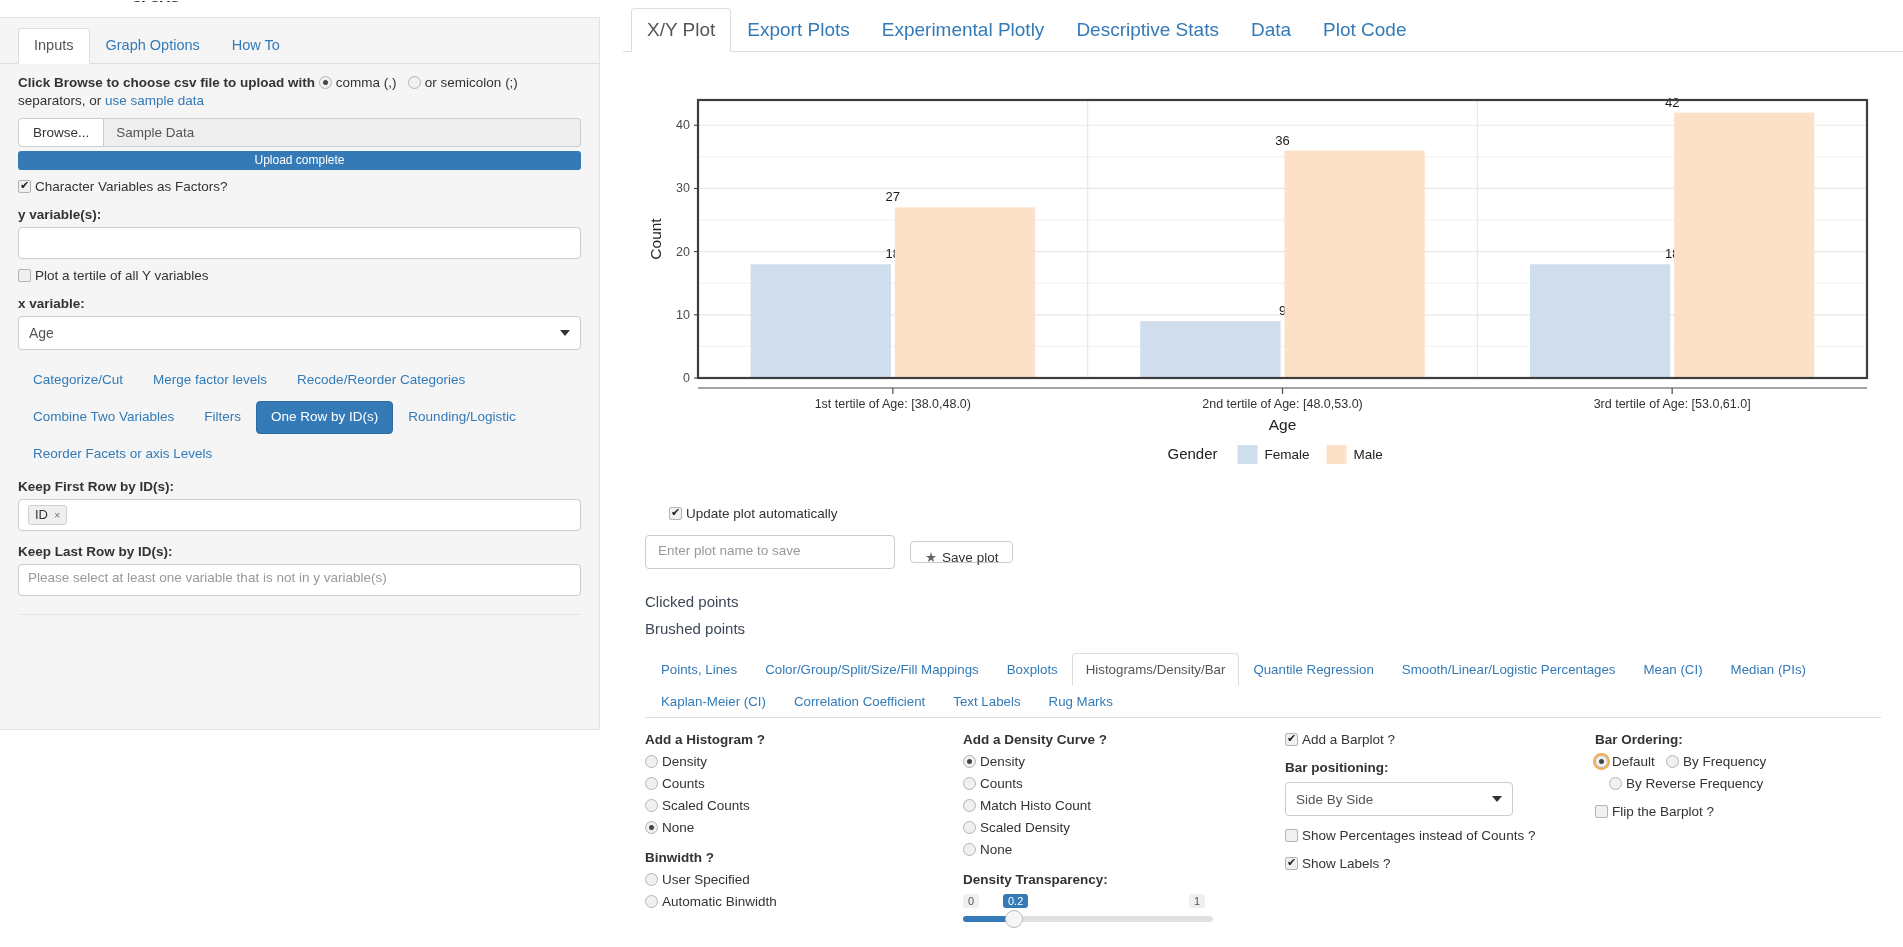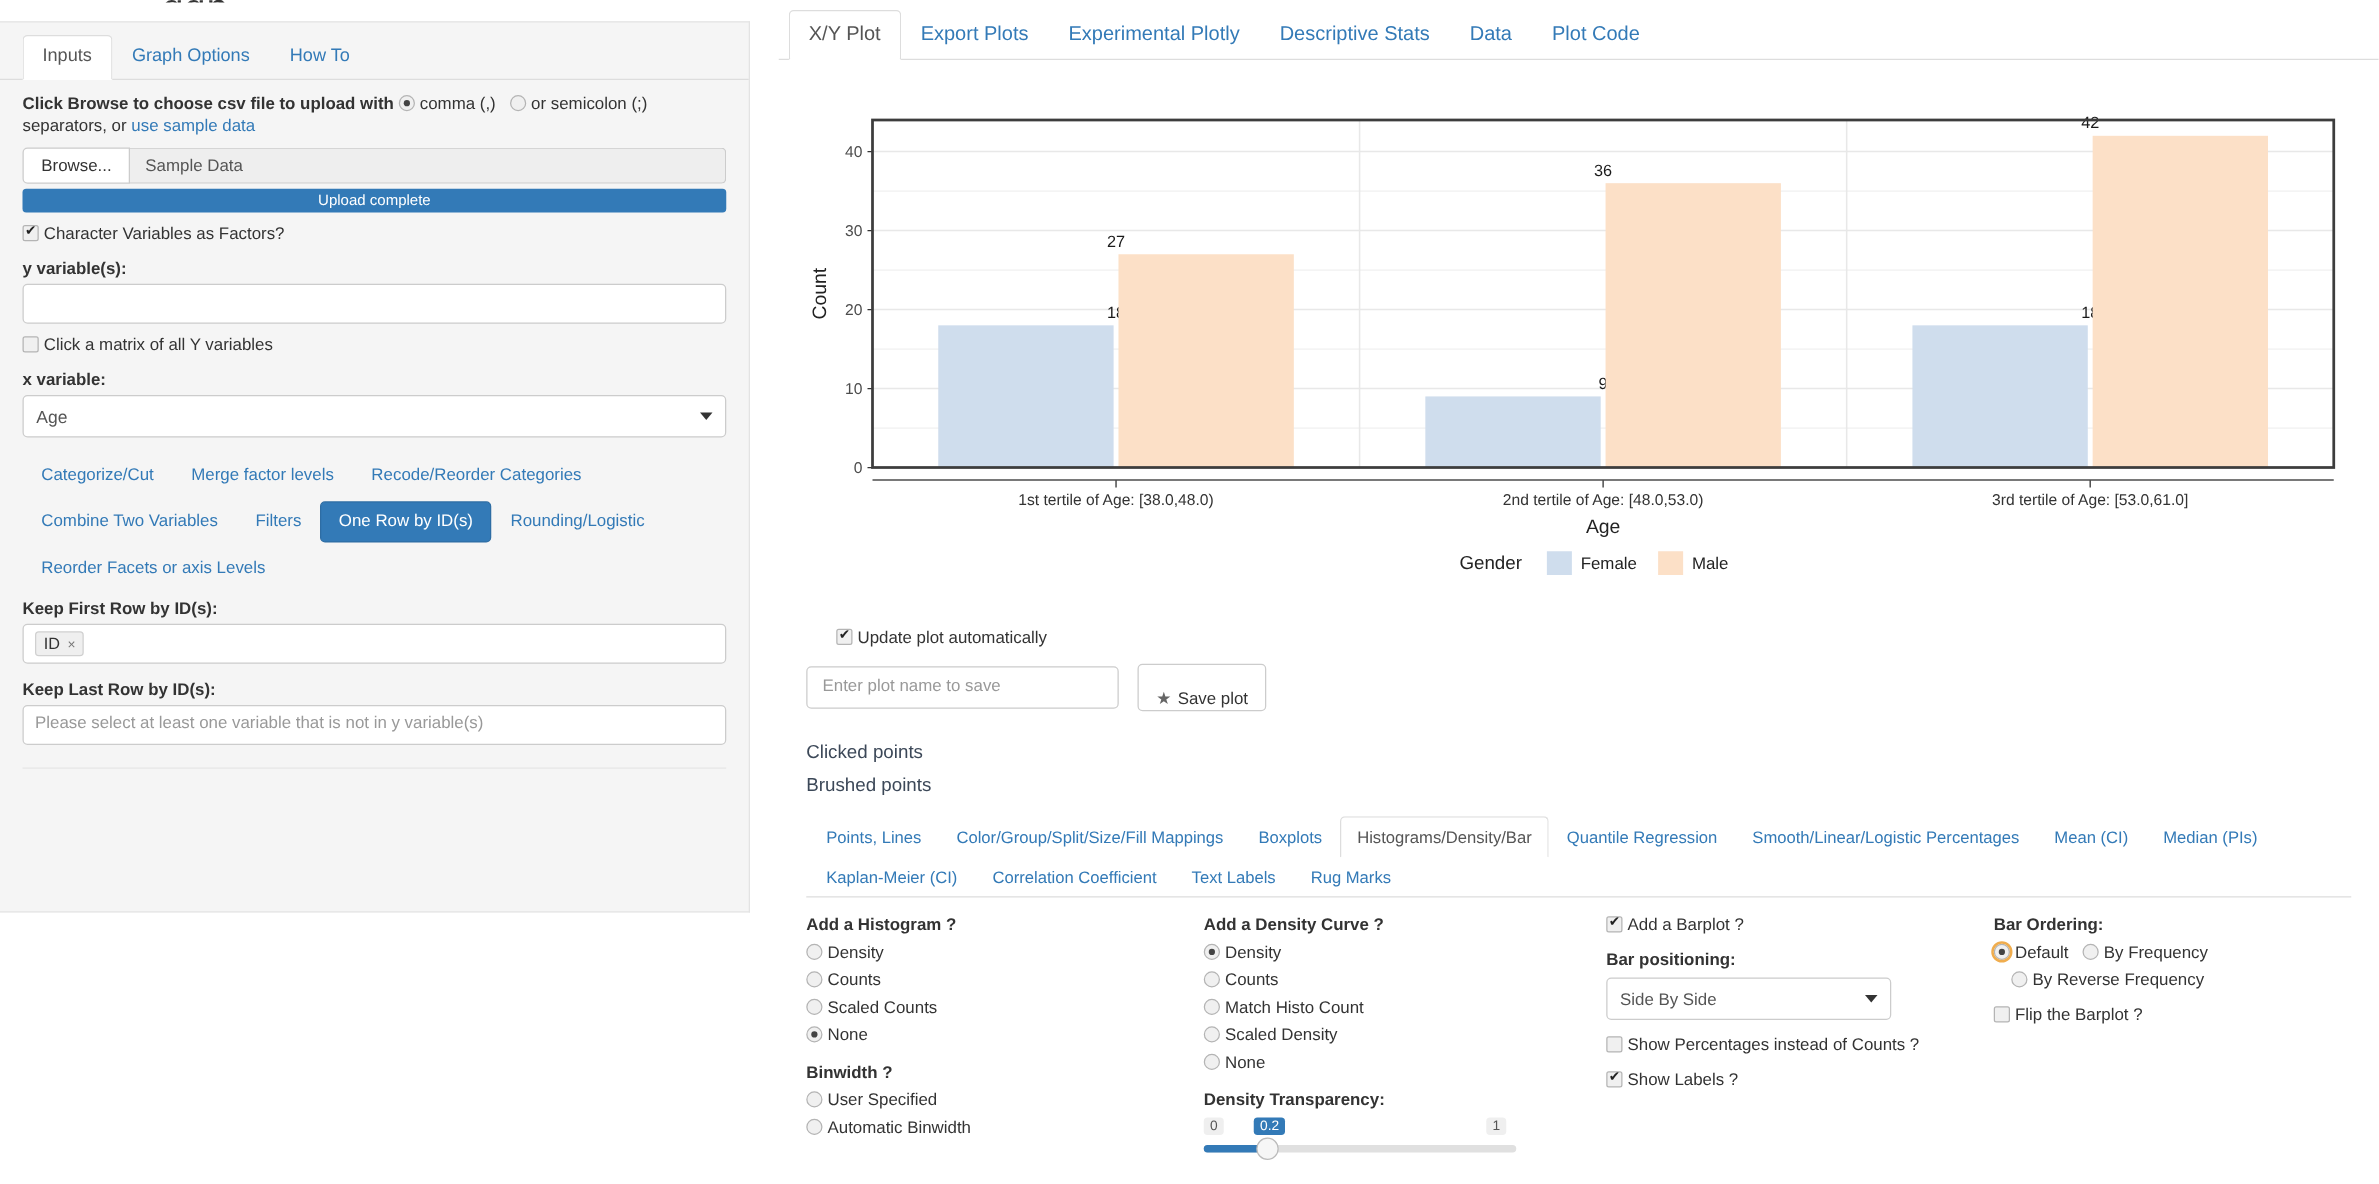--- a/index.html
+++ b/index.html
@@ -128,21 +128,21 @@
     position: absolute; left: 623px; top: 8px;
     width: 1280px; height: 939px;
     background: #ffffff;
   }
   .main-tabs {
     display: flex; align-items: flex-end;
     border-bottom: 1px solid #dddddd;
     padding-left: 8px;
   }
   .main-tabs .tab {
-    padding: 10px 15px; font-size: 16px; color: #337ab7;
+    padding: 10px 15px; font-size: 19px; color: #337ab7;
     cursor: pointer; border: 1px solid transparent;
     border-radius: 4px 4px 0 0; margin-bottom: -1px; white-space: nowrap;
   }
   .main-tabs .tab.active {
     background: #ffffff; border: 1px solid #dddddd;
     border-bottom-color: #ffffff; color: #555555;
   }
 
   
   .plot-wrap { position: relative; width: 1280px; height: 440px; padding: 6px 22px 0 22px;}
@@ -151,21 +151,21 @@
   
   .under { padding: 4px 22px 0 22px; }
   .upd-row { font-size: 13.5px; color: #333; margin: 10px 0 14px 2px; padding-left: 22px; }
   .save-row { display: flex; align-items: center; }
   .plotname {
     width: 250px; height: 34px; border: 1px solid #cccccc;
     border-radius: 4px; background: #ffffff; padding: 7px 12px;
     font-size: 13.5px; color: #999999;
   }
   .savebtn {
-    margin-left: 15px; height: 38px; padding: 18px 14px;
+    margin-left: 15px; height: 22px; padding: 7px 14px;
     border: 1px solid #cccccc; border-radius: 4px; background: #ffffff;
     font-size: 13.5px; color: #333; cursor: pointer; white-space: nowrap;
   }
   .star { color: #666; margin-right: 5px; }
   .pt-line { font-size: 15px; color: #3c4858; margin: 10px 0 0 0; }
 
   
   .low-tabs {
     display: flex; flex-wrap: wrap; align-items: flex-end;
     border-bottom: 1px solid #dddddd; margin-top: 16px; padding-left: 2px;
@@ -254,21 +254,21 @@
       <div class="progressbar">Upload complete</div>
 
       <div class="check-row">
         <span class="check-ic on"></span><span>Character Variables as Factors?</span>
       </div>
 
       <div class="field-label">y variable(s):</div>
       <div class="selectize-box"></div>
 
       <div class="check-row">
-        <span class="check-ic"></span><span>Click a matrix of all Y variables</span>
+        <span class="check-ic"></span><span>Plot a tertile of all Y variables</span>
       </div>
 
       <div class="field-label">x variable:</div>
       <div class="select-ctl">
         <span>Age</span>
         <span class="caret"></span>
       </div>
 
       <div class="btn-row">
         <div class="mini-btn">Categorize/Cut</div>

